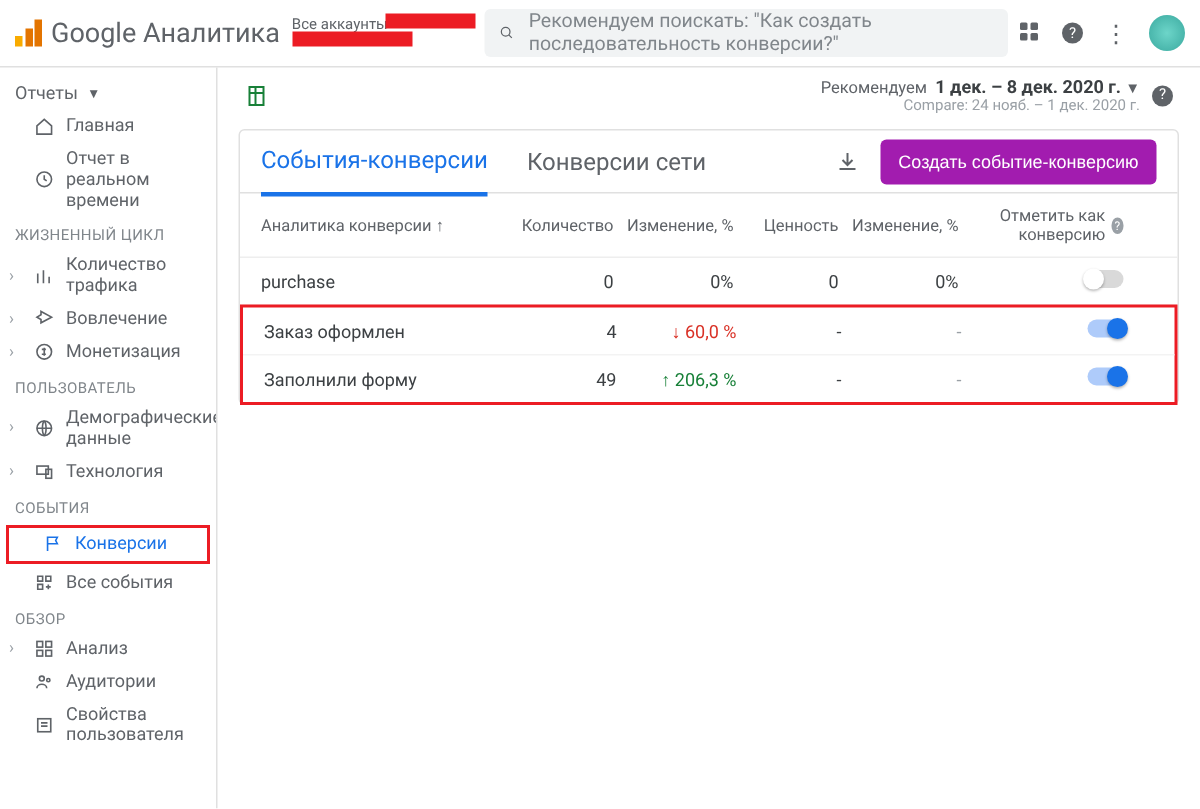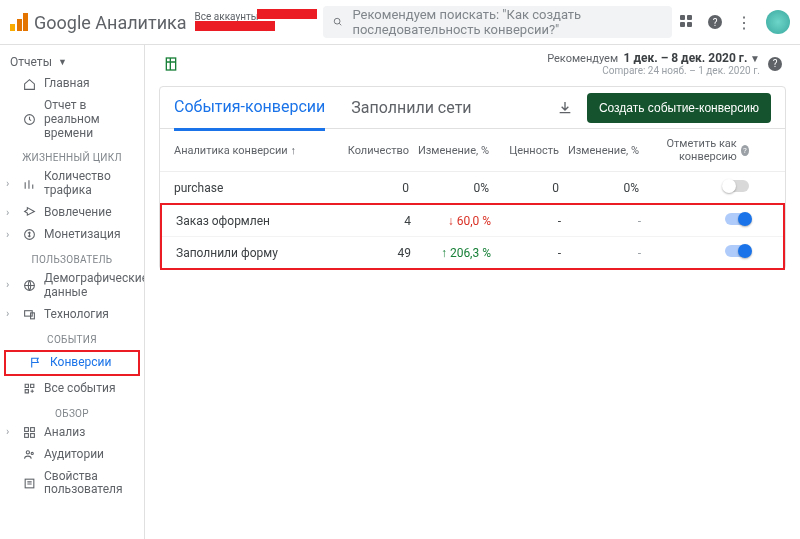--- a/index.html
+++ b/index.html
@@ -17,36 +17,36 @@
   .redact { position:absolute; background:#ec1c24; }
   .search { flex:1; display:flex; align-items:center; background:#f1f3f4; border-radius:4px; height:32px; padding:0 10px; color:#80868b; gap:10px; font-size:13px; }
   .hicons { display:flex; align-items:center; gap:14px; color:#5f6368; }
   .avatar { width:24px; height:24px; border-radius:50%; background:radial-gradient(circle,#6dd5c9,#3aa99f); }
   .layout { display:flex; height:calc(539px - 45px); }
   .sidebar { width:145px; border-right:1px solid #e0e0e0; overflow:hidden; padding:6px 0; font-size:12px; }
   .reports-row { display:flex; align-items:center; padding:4px 10px; gap:6px; color:#5f6368; }
   .reports-row .chev{ font-size:9px;}
   .sb-item { display:flex; align-items:center; gap:8px; padding:4px 10px 4px 22px; color:#5f6368; position:relative; line-height:1.15; }
   .sb-item.hasarrow::before { content:"›"; position:absolute; left:6px; color:#9aa0a6; font-size:11px; }
-  .sb-head { padding:8px 10px 3px; font-size:10px; color:#80868b; letter-spacing:.3px;text-align:center; }
+  .sb-head { padding:8px 10px 3px; font-size:10px; color:#80868b; letter-spacing:.3px; }
   .sb-icon { width:14px; height:14px; display:inline-flex; align-items:center; justify-content:center; color:#5f6368; flex-shrink:0;}
   .sb-item.active { color:#1a73e8; }
   .sb-item.active .sb-icon { color:#1a73e8; }
   .sel-box { border:2px solid #ec1c24; margin:2px 4px; }
   .main { flex:1; display:flex; flex-direction:column; overflow:hidden; }
   .main-top { display:flex; justify-content:flex-end; align-items:center; padding:6px 18px 4px; gap:8px; font-size:11px;}
   .own { color:#5f6368; }
   .range { color:#3c4043; font-size:12px; }
   .compare { color:#9aa0a6; font-size:10px; text-align:right; }
   .card { margin:6px 14px; border:1px solid #e0e0e0; border-radius:4px; }
   .tabs { display:flex; align-items:center; border-bottom:1px solid #e0e0e0; padding:0 14px; gap:26px; position:relative; height:42px;}
   .tab { font-size:16px; color:#5f6368; padding:12px 0; }
   .tab.active { color:#1a73e8; border-bottom:3px solid #1a73e8; }
   .tab-right { margin-left:auto; display:flex; align-items:center; gap:14px; }
-  .btn-primary { background:#14532d; color:#fff; border:none; border-radius:4px; font-size:12px; padding:8px 12px; }
+  .btn-primary { background:#a21caf; color:#fff; border:none; border-radius:4px; font-size:12px; padding:8px 12px; }
   .dl { color:#5f6368; }
   .thead, .trow { display:grid; grid-template-columns: 170px 65px 80px 70px 80px 110px; align-items:center; padding:8px 14px; font-size:12px; }
   .thead { color:#5f6368; font-size:11px; border-bottom:1px solid #eee; }
   .thead div:nth-child(2),.thead div:nth-child(3),.thead div:nth-child(4),.thead div:nth-child(5){text-align:right;}
   .thead div:nth-child(6){text-align:right;}
   .trow { border-bottom:1px solid #f3f3f3; color:#3c4043; }
   .trow div:nth-child(2),.trow div:nth-child(4){ text-align:right; color:#3c4043;}
   .trow .delta { text-align:right; font-size:12px; }
   .down { color:#d93025; }
   .up { color:#188038; }
@@ -240,21 +240,21 @@
       <div style="text-align:right">
         <div><span class="own">Рекомендуем</span>&nbsp;&nbsp;<b class="range">1 дек. – 8 дек. 2020 г.</b> <span class="chev">▼</span></div>
         <div class="compare">Compare: 24 нояб. – 1 дек. 2020 г.</div>
       </div>
       <div class="q-circle">?</div>
     </div>
 
     <div class="card">
       <div class="tabs">
         <div class="tab active">События-конверсии</div>
-        <div class="tab">Заполнили сети</div>
+        <div class="tab">Конверсии сети</div>
         <div class="tab-right">
           <span class="dl">
               <svg width="16" height="16" viewBox="0 0 24 24" fill="none" stroke="#5f6368" stroke-width="2">
                 <path d="M12 3v12m-5-5l5 5 5-5M4 19h16"></path>
               </svg>
             </span>
           <button class="btn-primary">Создать событие-конверсию</button>
         </div>
       </div>
       <div class="thead">

